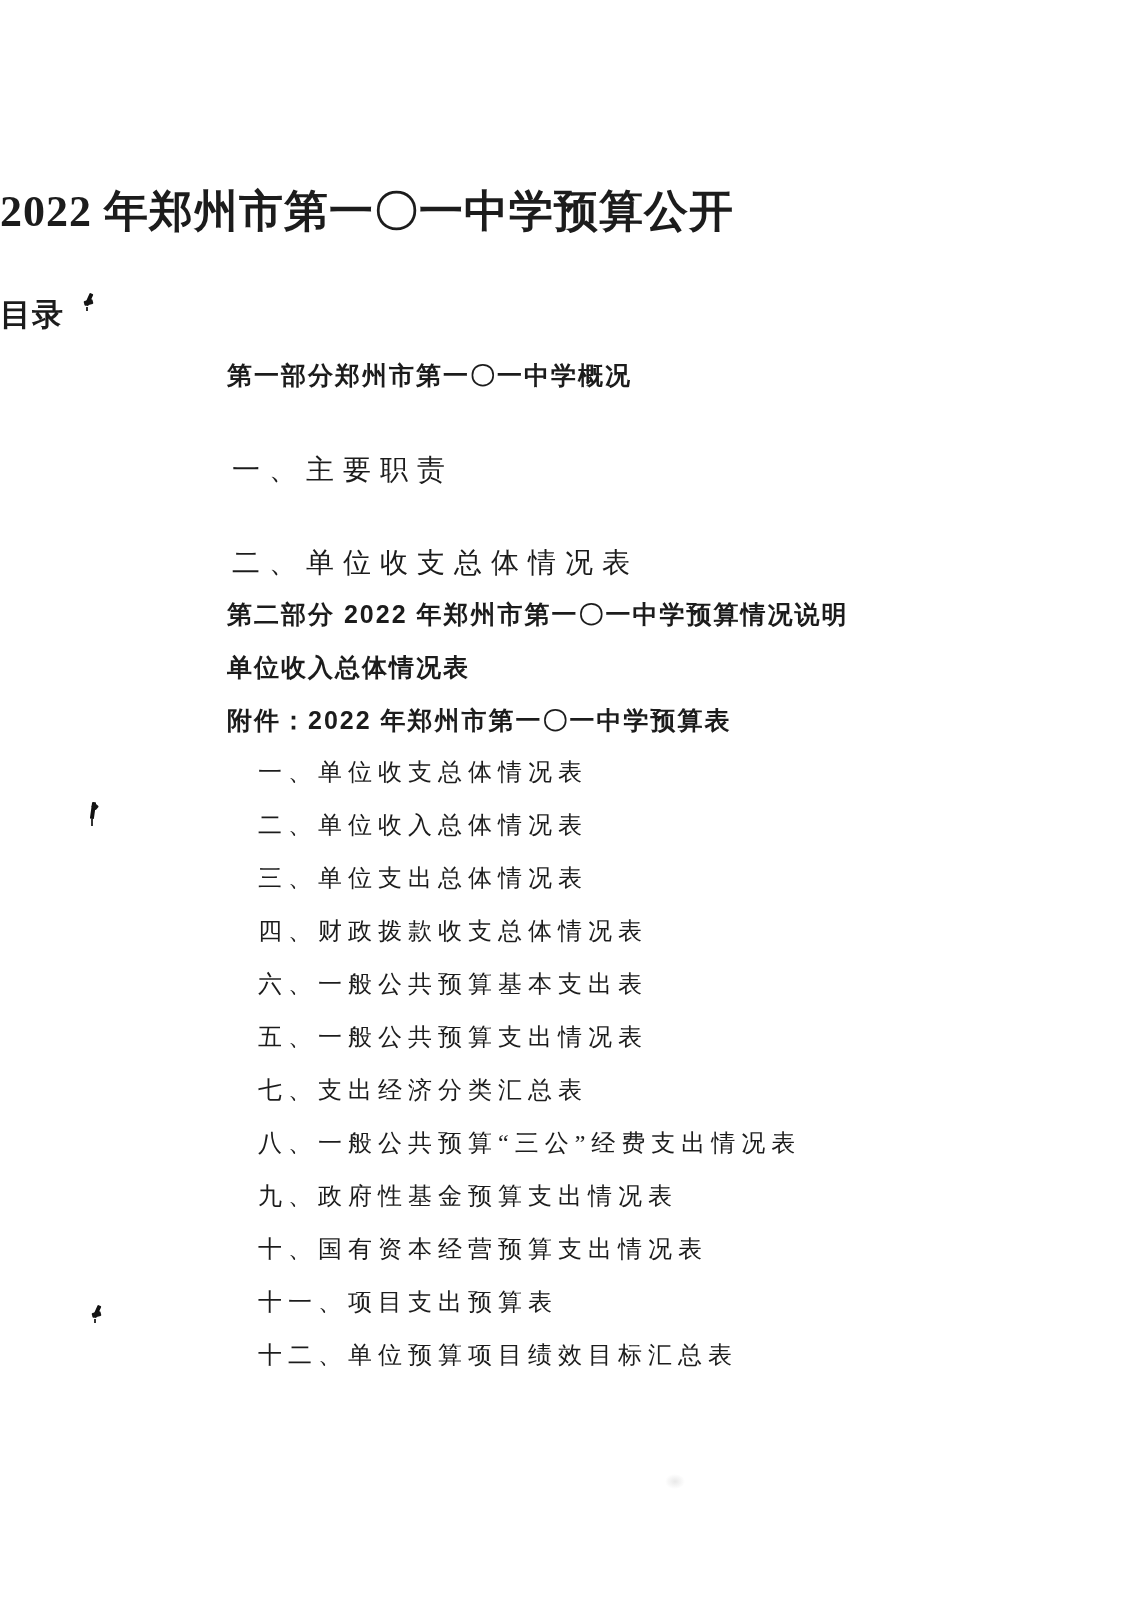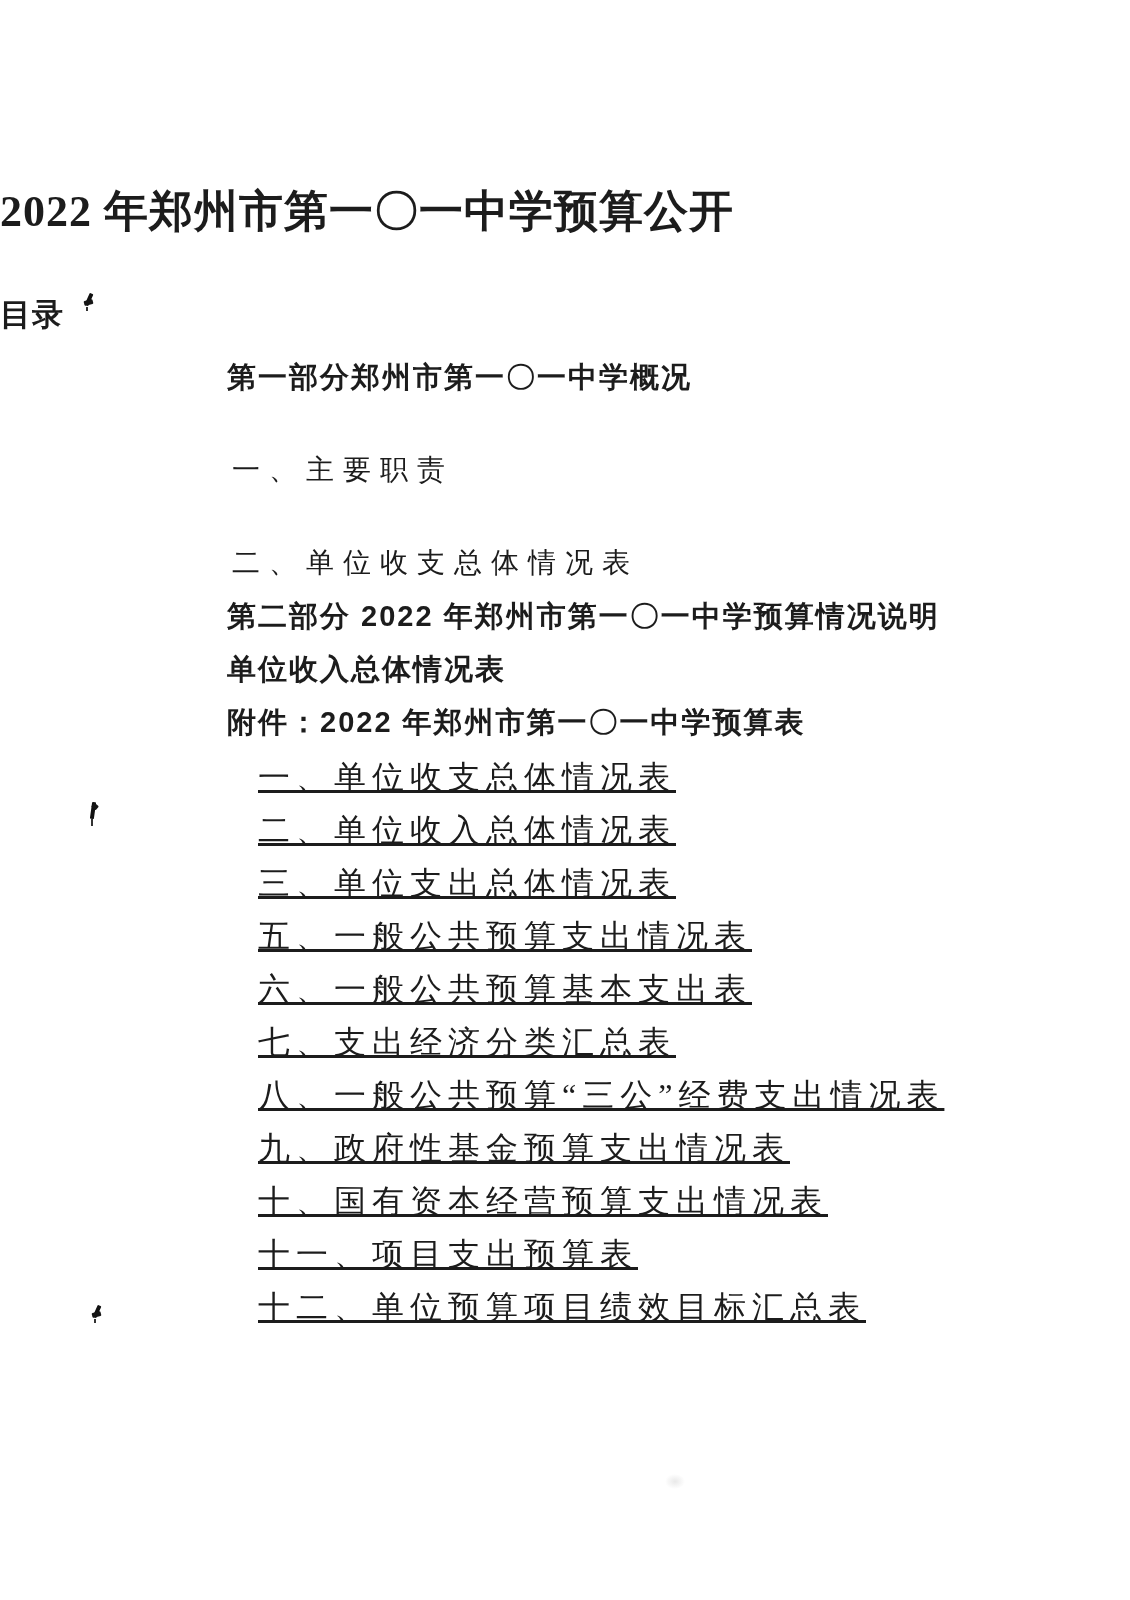--- a/index.html
+++ b/index.html
@@ -36,34 +36,33 @@
   }
   .toc-row{
     height:53px;
     line-height:1.2;
     white-space:nowrap;
   }
   .toc-row.section{
     padding-left:227px;
     font-family:"Liberation Sans","DejaVu Sans",sans-serif;
     font-weight:bold;
-    font-size:29px;
+    font-size:25px;
     letter-spacing:2px;
   }
   .toc-row.item{
     padding-left:232px;
     font-size:28px;
     letter-spacing:9px;
     margin-top:40px;
   }
   .toc-row.subitem{
     padding-left:258px;
-    font-size:32px;
+    font-size:24px;
     letter-spacing:6px;
-    text-decoration:underline;
   }
   
   .ink-mark{position:absolute;}
   .ink-mark .s1{
     position:absolute;left:3px;top:2px;width:4px;height:13px;
     background:#111;transform:rotate(24deg);border-radius:1px;
   }
   .ink-mark .s2{
     position:absolute;left:0;top:9px;width:9px;height:5px;
     background:#161616;transform:rotate(-14deg);border-radius:1px;
@@ -93,22 +92,23 @@
 <div id="toc">
     <div class="toc-row section">第一部分郑州市第一〇一中学概况</div>
     <div class="toc-row item">一、主要职责</div>
     <div class="toc-row item">二、单位收支总体情况表</div>
     <div class="toc-row section">第二部分 2022 年郑州市第一〇一中学预算情况说明</div>
     <div class="toc-row section">单位收入总体情况表</div>
     <div class="toc-row section">附件：2022 年郑州市第一〇一中学预算表</div>
     <div class="toc-row subitem">一、单位收支总体情况表</div>
     <div class="toc-row subitem">二、单位收入总体情况表</div>
     <div class="toc-row subitem">三、单位支出总体情况表</div>
+    <div class="toc-row subitem">四、财政拨款收支总体情况表</div>
+    <div class="toc-row subitem">六、一般公共预算基本支出表</div>
     <div class="toc-row subitem">五、一般公共预算支出情况表</div>
-    <div class="toc-row subitem">六、一般公共预算基本支出表</div>
     <div class="toc-row subitem">七、支出经济分类汇总表</div>
     <div class="toc-row subitem">八、一般公共预算“三公”经费支出情况表</div>
     <div class="toc-row subitem">九、政府性基金预算支出情况表</div>
     <div class="toc-row subitem">十、国有资本经营预算支出情况表</div>
     <div class="toc-row subitem">十一、项目支出预算表</div>
     <div class="toc-row subitem">十二、单位预算项目绩效目标汇总表</div>
   </div>
 
 <div class="ink-mark" id="ink-mark-1" style="left:84px;top:291px;width:14px;height:22px;">
   <div class="s1"></div>

